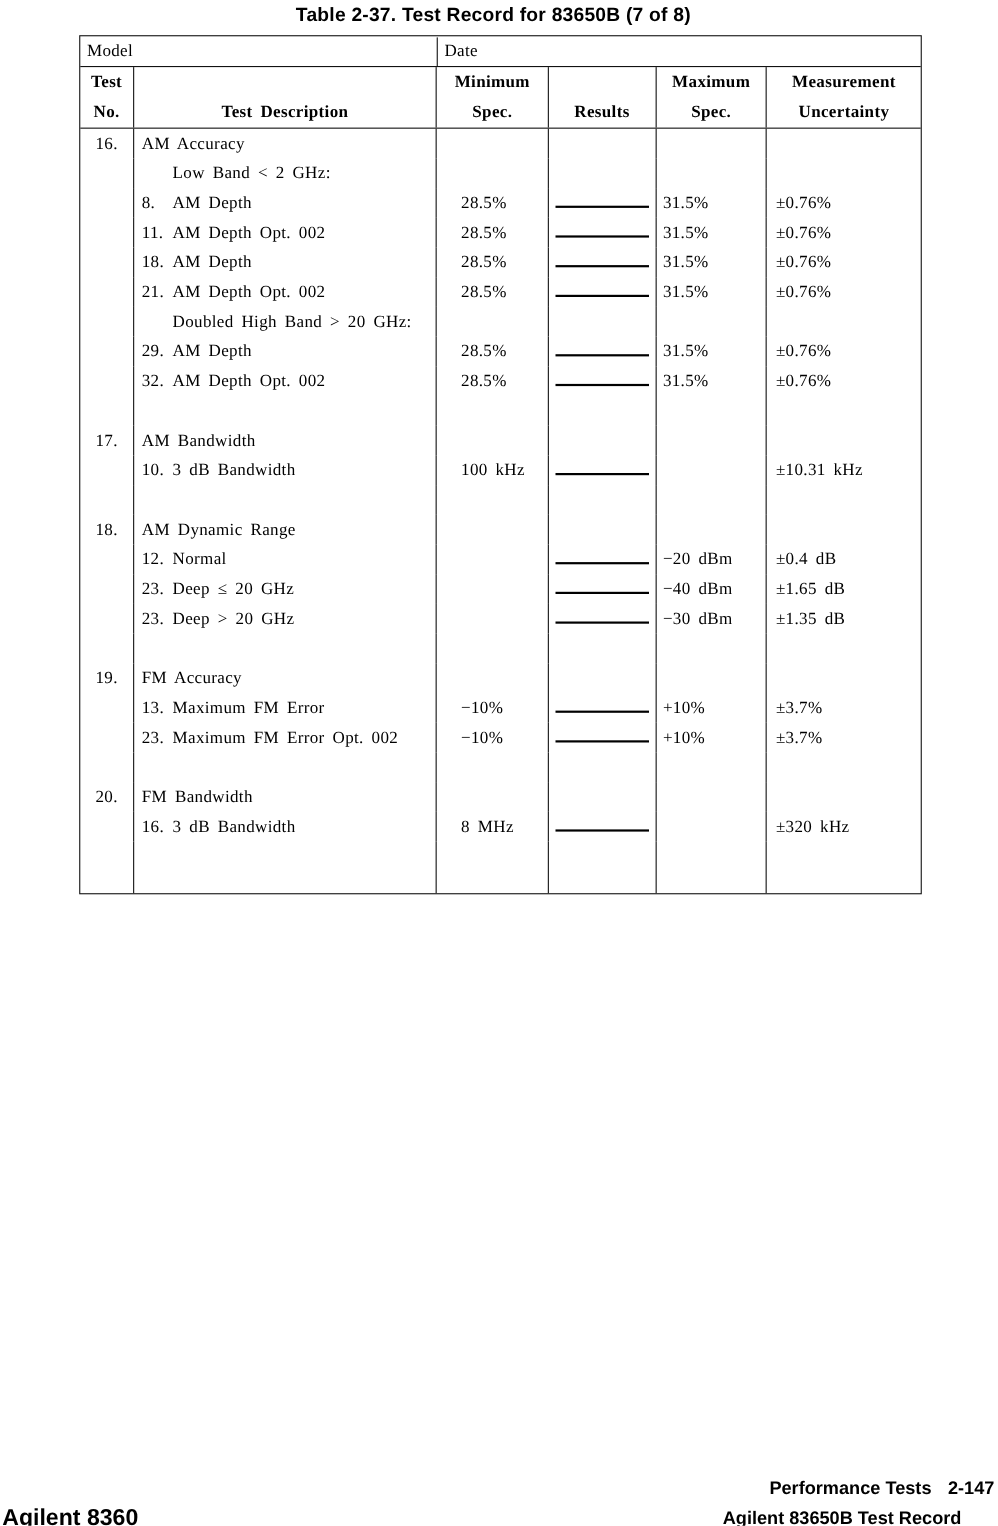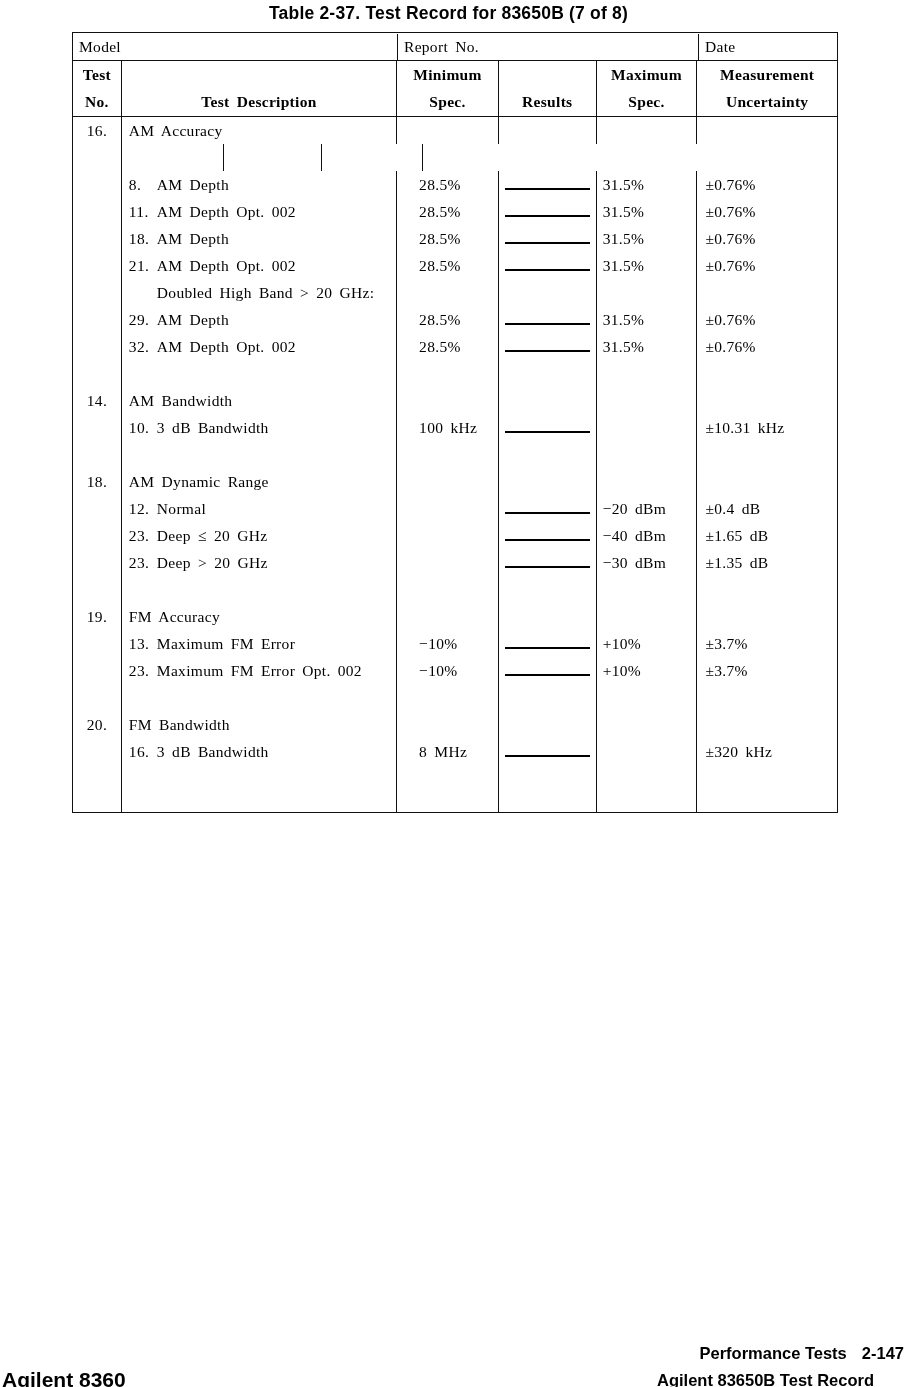--- a/index.html
+++ b/index.html
@@ -57,21 +57,20 @@
   .footer-right .line2{padding-right:30px;}
 </style>
 </head>
 <body>
 
 <div class="page-title">Table 2-37. Test Record for 83650B (7 of 8)</div>
 
 <div class="test-table">
   <div class="info-row">
     <div class="info-cell i1">Model</div>
-    <div class="info-cell i2">Report No.</div>
     <div class="info-cell i3">Date</div>
   </div>
   <div class="colhead-row">
     <div class="colhead-cell h1">
       <div>Test</div>
       <div>No.</div>
     </div>
     <div class="colhead-cell h2">
       <div></div>
       <div>Test Description</div>
@@ -97,20 +96,21 @@
       <div class="row">
         <div class="c c1">16.</div>
         <div class="c c2"><span>AM Accuracy</span></div>
         <div class="c c3"></div>
         <div class="c c4"></div>
         <div class="c c5"></div>
         <div class="c c6"></div>
       </div>
       <div class="row">
         <div class="c c1"></div>
+        <div class="c c2"><span class="indent">Low Band &lt; 2 GHz:</span></div>
         <div class="c c3"></div>
         <div class="c c4"></div>
         <div class="c c5"></div>
         <div class="c c6"></div>
       </div>
       <div class="row">
         <div class="c c1"></div>
         <div class="c c2"><span class="sub">8.</span><span>AM Depth</span></div>
         <div class="c c3">28.5%</div>
         <div class="c c4"><span class="blank-line"></span></div>
@@ -167,21 +167,21 @@
       </div>
       <div class="row">
         <div class="c c1"></div>
         <div class="c c2"></div>
         <div class="c c3"></div>
         <div class="c c4"></div>
         <div class="c c5"></div>
         <div class="c c6"></div>
       </div>
       <div class="row">
-        <div class="c c1">14.</div>
+        <div class="c c1">17.</div>
         <div class="c c2"><span>AM Bandwidth</span></div>
         <div class="c c3"></div>
         <div class="c c4"></div>
         <div class="c c5"></div>
         <div class="c c6"></div>
       </div>
       <div class="row">
         <div class="c c1"></div>
         <div class="c c2"><span class="sub">10.</span><span>3 dB Bandwidth</span></div>
         <div class="c c3">100 kHz</div>

